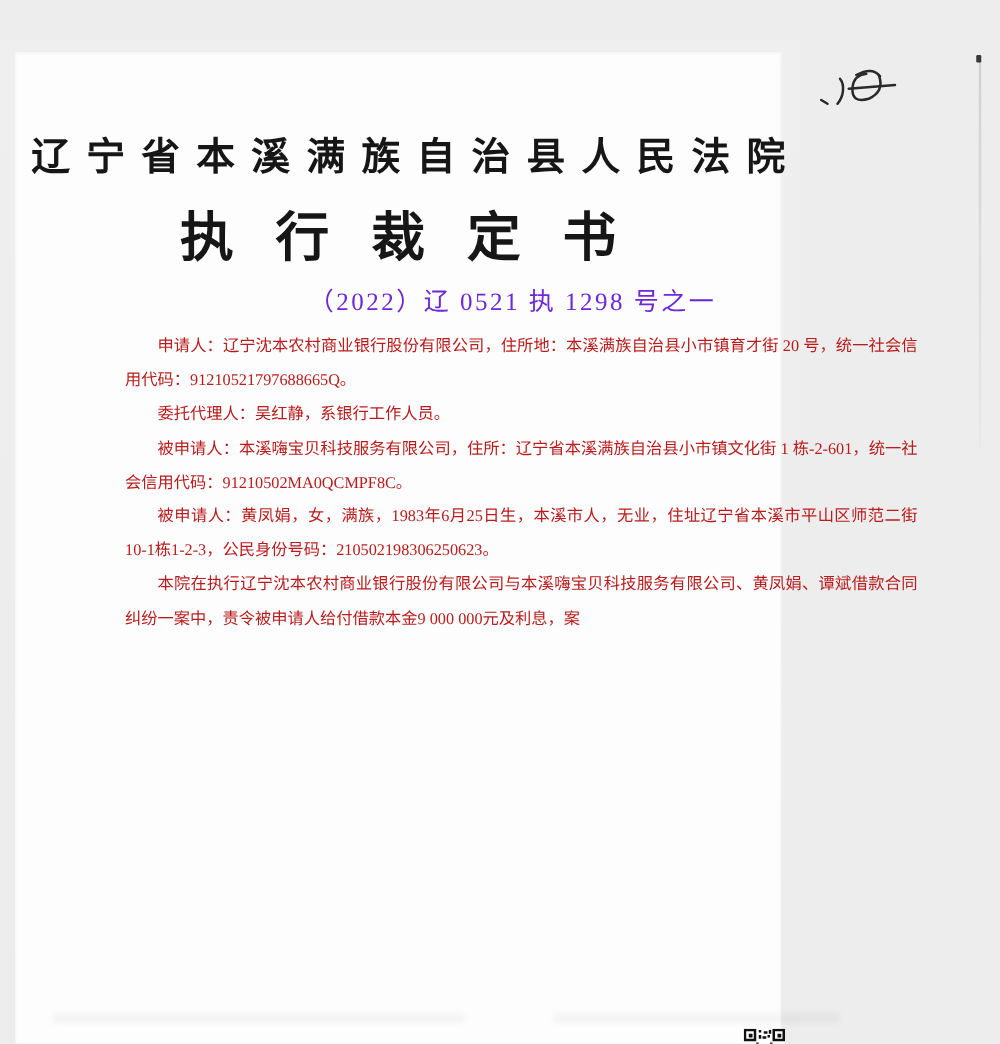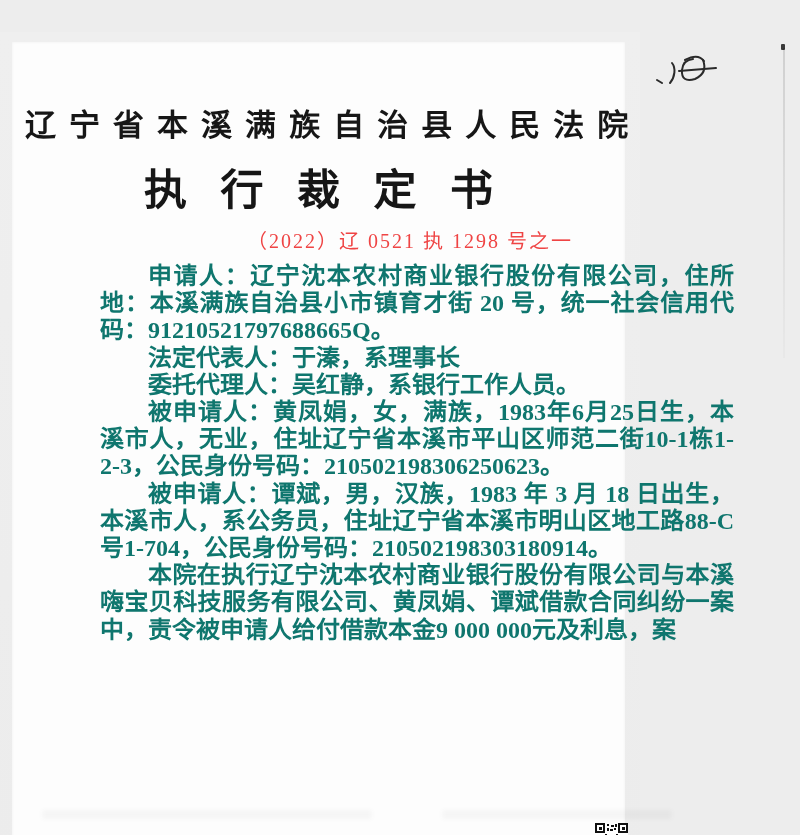--- a/index.html
+++ b/index.html
@@ -54,33 +54,32 @@
     white-space: nowrap;
   }
   .case-no {
     position: absolute;
     top: 183px;
     left: 88px;
     right: 52px;
     text-align: right;
     font-size: 20px;
     letter-spacing: 2px;
-    color: #ef4444;
+    color: #6d28d9;
     white-space: nowrap;
   }
   .body-text {
     position: absolute;
     top: 221px;
     left: 88px;
     width: 634px;
-    font-size: 24px;
+    font-size: 13px;
     line-height: 27.2px;
-    color: #0f766e;
+    color: #b91c1c;
     text-align: justify;
-    font-weight: bold;
   }
   .body-text p {
     margin: 0;
     padding: 0;
     text-indent: 2em;
   }
   
   .handwriting {
     position: absolute;
     left: 640px;
@@ -161,24 +160,23 @@
     </svg>
     <div class="speck"></div>
     <div class="edge-streak"></div>
 
     <div class="court-name">辽宁省本溪满族自治县人民法院</div>
     <div class="doc-title">执行裁定书</div>
     <div class="case-no">（2022）辽 0521 执 1298 号之一</div>
 
     <div class="body-text">
       <p>申请人：辽宁沈本农村商业银行股份有限公司，住所地：本溪满族自治县小市镇育才街 20 号，统一社会信用代码：91210521797688665Q。</p>
-      <p>法定代表人：于溱，系理事长</p>
       <p>委托代理人：吴红静，系银行工作人员。</p>
+      <p>被申请人：本溪嗨宝贝科技服务有限公司，住所：辽宁省本溪满族自治县小市镇文化街 1 栋-2-601，统一社会信用代码：91210502MA0QCMPF8C。</p>
       <p>被申请人：黄凤娟，女，满族，1983年6月25日生，本溪市人，无业，住址辽宁省本溪市平山区师范二街10-1栋1-2-3，公民身份号码：210502198306250623。</p>
-      <p>被申请人：谭斌，男，汉族，1983 年 3 月 18 日出生，本溪市人，系公务员，住址辽宁省本溪市明山区地工路88-C号1-704，公民身份号码：210502198303180914。</p>
       <p>本院在执行辽宁沈本农村商业银行股份有限公司与本溪嗨宝贝科技服务有限公司、黄凤娟、谭斌借款合同纠纷一案中，责令被申请人给付借款本金9 000 000元及利息，案</p>
     </div>
 
     <div class="ghost-a"></div>
     <div class="ghost-b"></div>
 
     <svg class="qr" viewBox="0 0 33 33">
       <rect x="0" y="0" width="33" height="33" fill="#ffffff"></rect>
 
       <g fill="none" stroke="#111" stroke-width="2">

